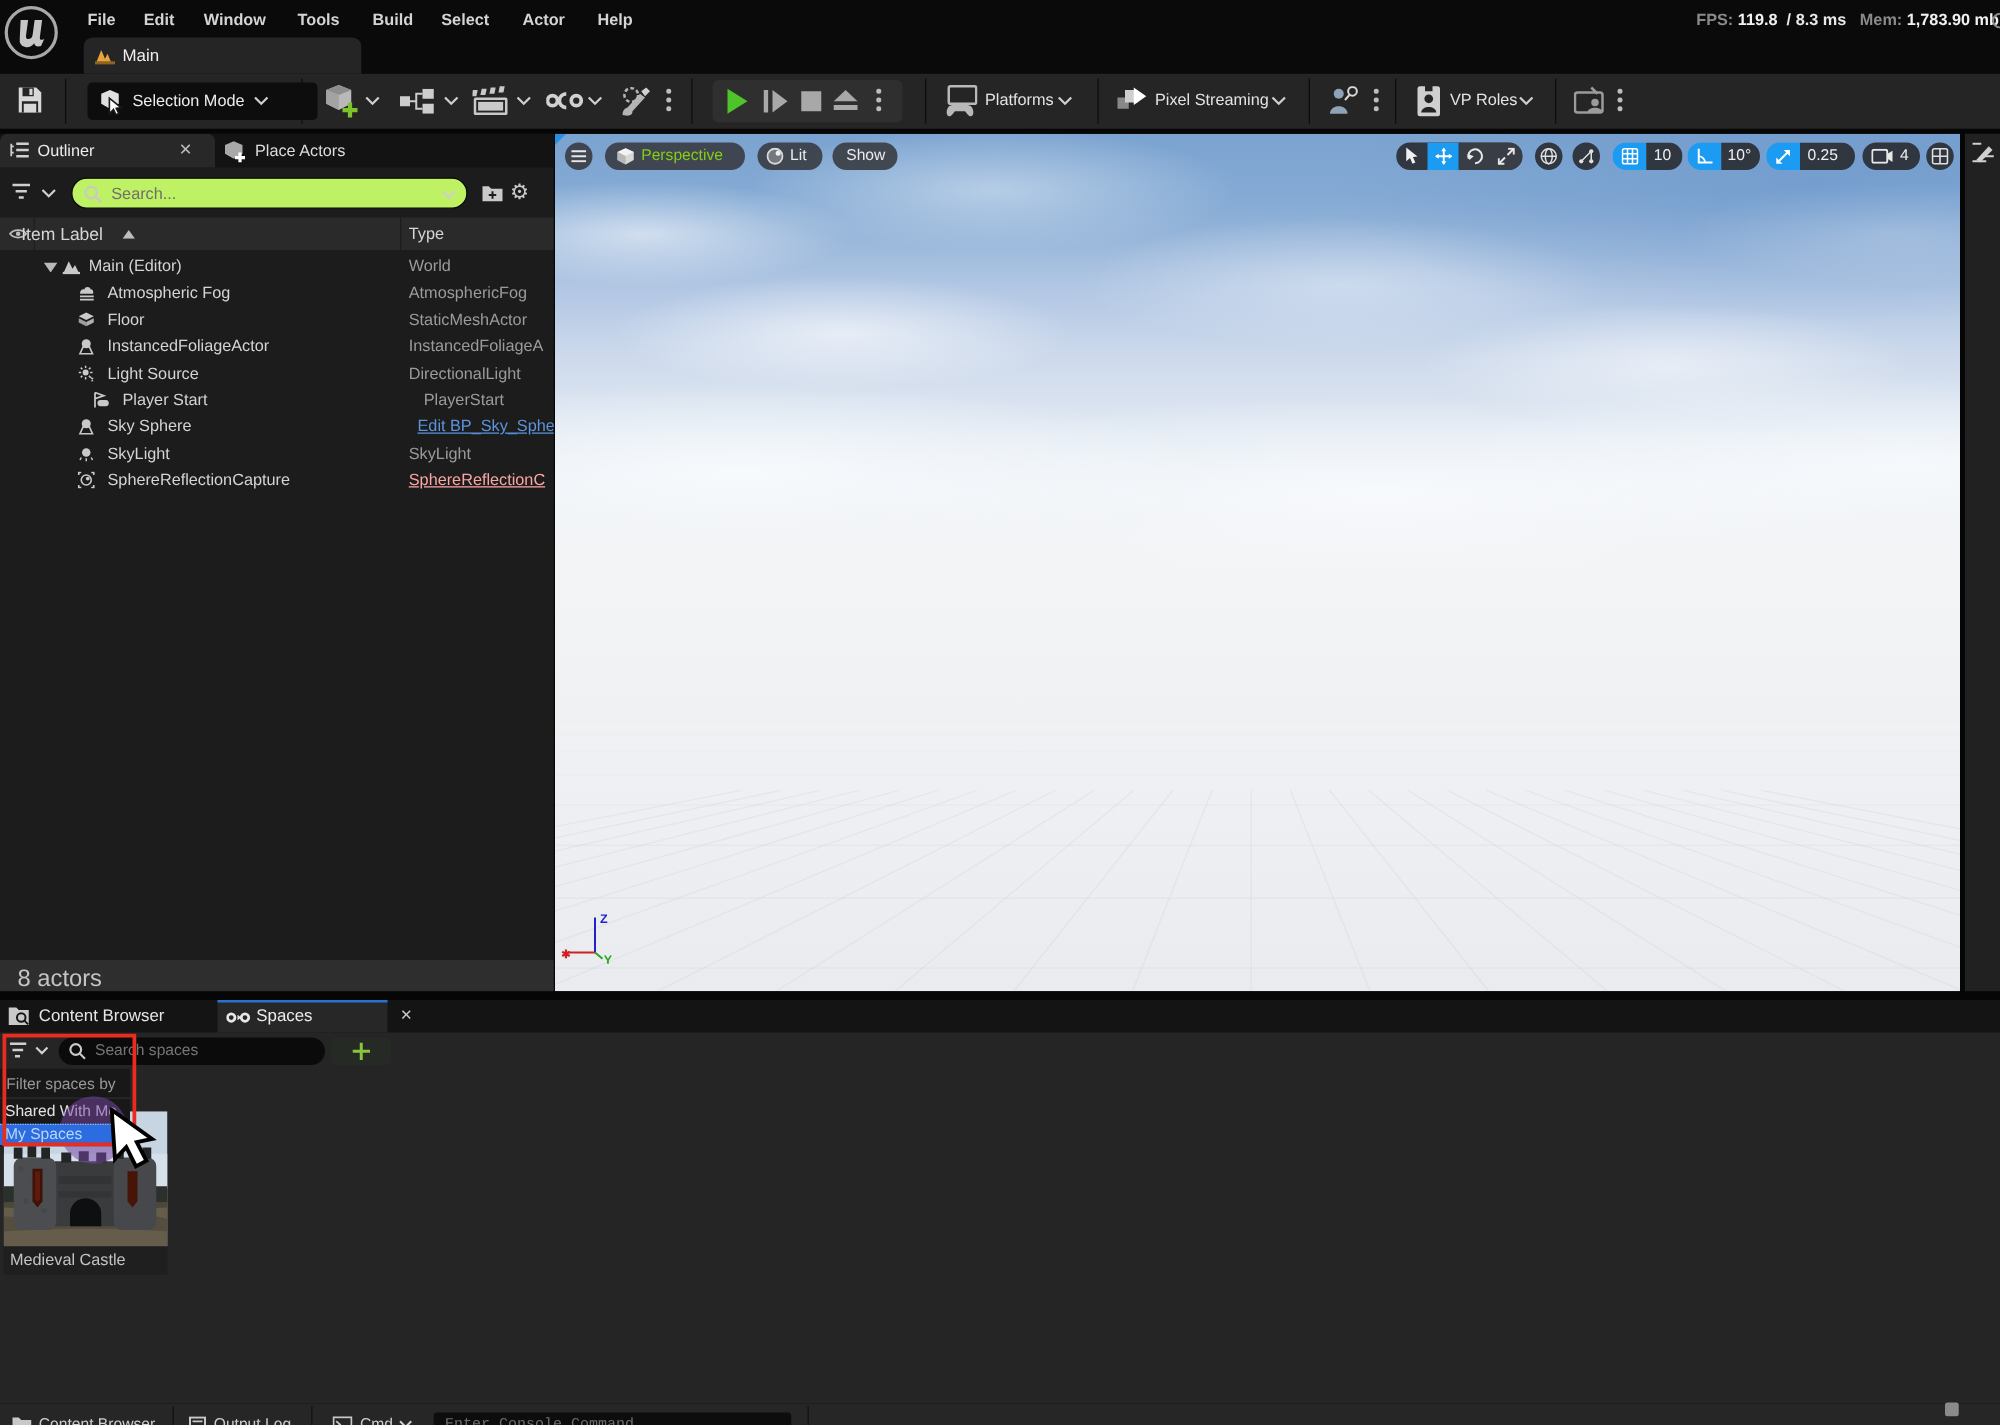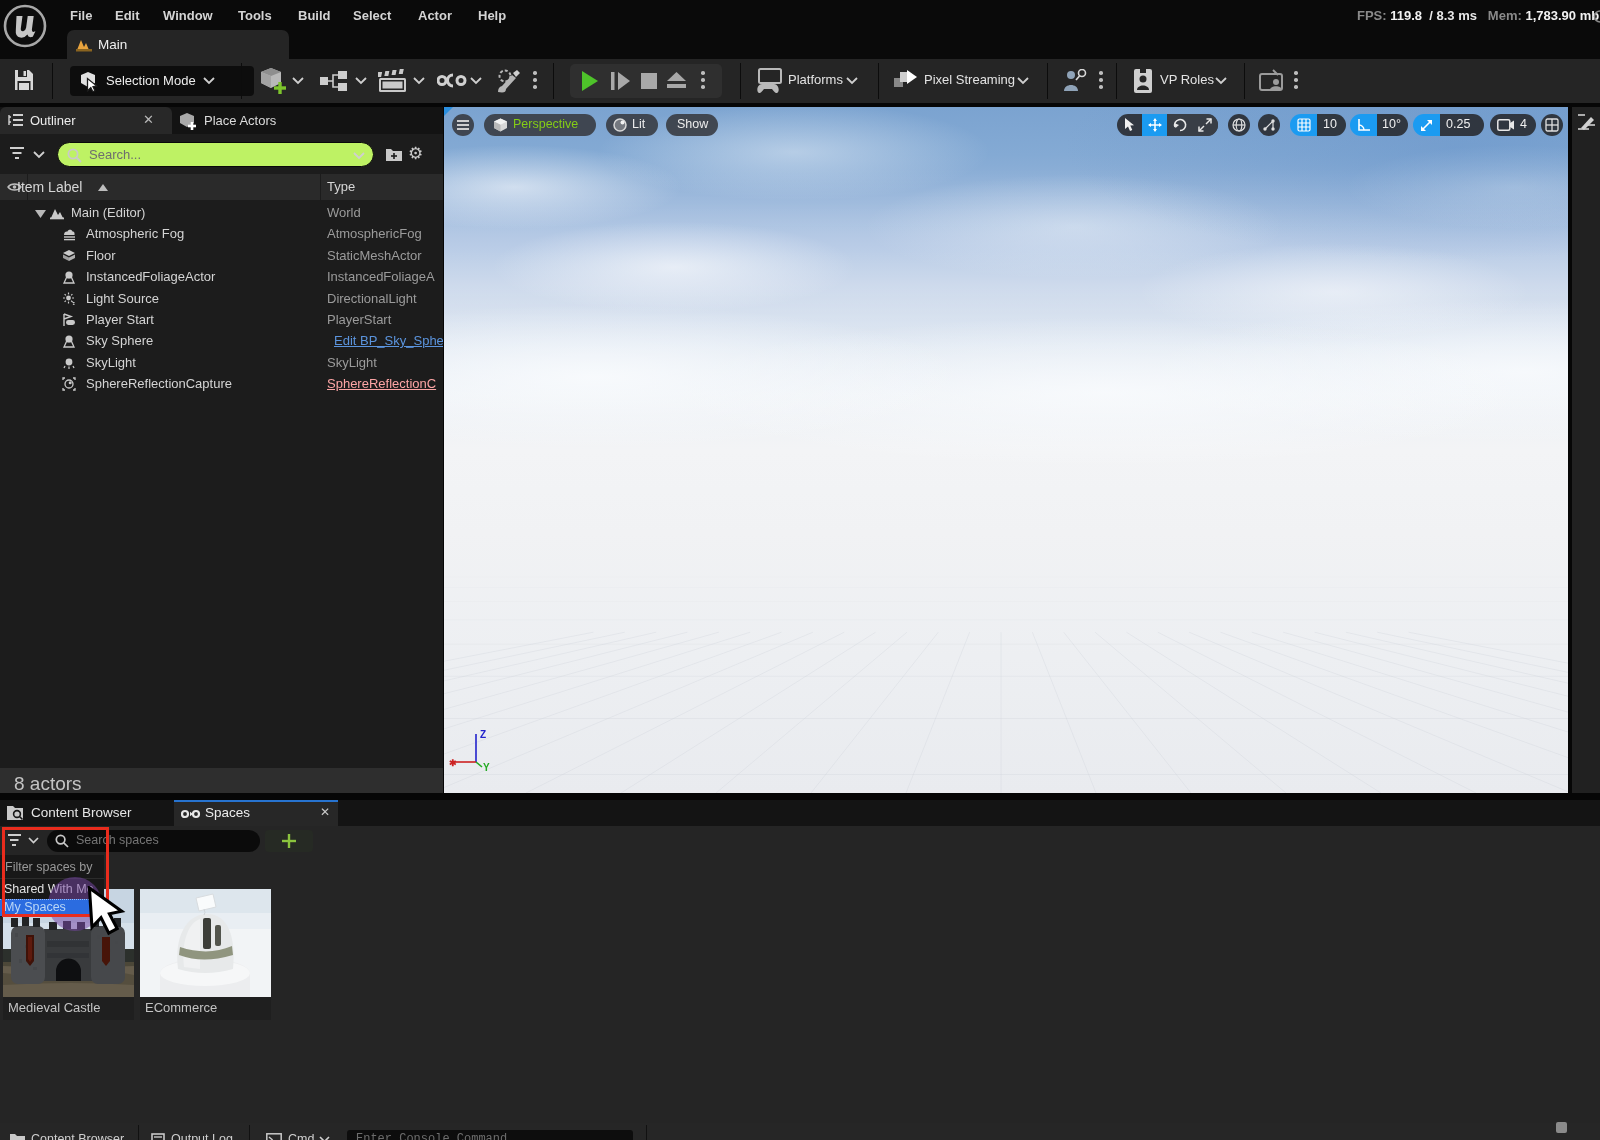--- a/index.html
+++ b/index.html
@@ -319,21 +319,21 @@
               <line x1="2.6" y1="2.1" x2="3.9" y2="3.4"></line>
               <line x1="9.1" y1="8.6" x2="10.4" y2="9.9"></line>
               <line x1="2.6" y1="9.9" x2="3.9" y2="8.6"></line>
               <line x1="9.1" y1="3.4" x2="10.4" y2="2.1"></line>
             </g>
             <path d="M9 9 L13 13 L10.5 13 L13 10.5 Z" fill="#c9c9c9"></path>
           </svg>
           <span class="abs" style="left:86px;top:2px;font-size:13px;color:#d4d4d4;">Light Source</span>
           <span class="abs" style="left:327px;top:2px;font-size:13px;color:#9b9b9b;">DirectionalLight</span>
         </div>
-        <div class="abs" style="left:0;top:107px;width:404px;height:21px;text-decoration:underline;">
+        <div class="abs" style="left:12px;top:107px;width:404px;height:21px;text-decoration:underline;">
           <svg class="abs" style="left:62px;top:3px;" width="14" height="14" viewBox="0 0 14 14">
             <path d="M2 1 L2 13 M2 1 L9 3.5 L2 6" fill="none" stroke="#c9c9c9" stroke-width="1.4"></path>
             <rect x="4" y="7" width="9" height="5" rx="2.4" fill="#c9c9c9"></rect>
           </svg>
           <span class="abs" style="left:86px;top:2px;font-size:13px;color:#d4d4d4;">Player Start</span>
           <span class="abs" style="left:327px;top:2px;font-size:13px;color:#9b9b9b;">PlayerStart</span>
         </div>
         <div class="abs" style="left:0;top:128.39999999999998px;width:443px;height:21px;">
           <svg class="abs" style="left:62px;top:3px;" width="14" height="14" viewBox="0 0 14 14">
             <circle cx="7" cy="5" r="3.6" fill="#c9c9c9"></circle>
@@ -564,21 +564,21 @@
 
   <div class="abs" id="bottompanel" style="left:0;top:800px;width:1600px;height:323px;background:#252525;">
 
     <div class="abs" style="left:0;top:0;width:1600px;height:26px;background:#141414;"></div>
     <svg class="abs" style="left:6px;top:5px;" width="20" height="17" viewBox="0 0 20 17">
       <path d="M1 1 h6 l2 2 h8 v12 h-16 z" fill="#c9c9c9"></path>
       <circle cx="11" cy="9" r="3.4" fill="none" stroke="#161616" stroke-width="1.6"></circle>
       <line x1="13.5" y1="11.5" x2="16.5" y2="14.5" stroke="#161616" stroke-width="1.6"></line>
     </svg>
     <span class="abs" style="left:31px;top:5px;font-size:13.5px;color:#e6e6e6;">Content Browser</span>
-    <div class="abs" style="left:174px;top:0;width:164px;height:26px;background:#272727;border-top:2.5px solid #2773cf;">
+    <div class="abs" style="left:174px;top:0;width:136px;height:26px;background:#272727;border-top:2.5px solid #2773cf;">
       <svg class="abs" style="left:7px;top:7px;" width="20" height="10" viewBox="0 0 20 10">
         <circle cx="4" cy="5" r="3" fill="none" stroke="#e8e8e8" stroke-width="2.2"></circle>
         <circle cx="15" cy="5" r="3" fill="none" stroke="#e8e8e8" stroke-width="2.2"></circle>
         <path d="M12 5 L9 2.8 L9 7.2 Z" fill="#e8e8e8"></path>
       </svg>
       <span class="abs" style="left:31px;top:3px;font-size:13.5px;color:#ececec;">Spaces</span>
       <span class="abs" style="left:146px;top:3px;font-size:12px;color:#c9c9c9;">✕</span>
     </div>
 
     <svg class="abs" style="left:7px;top:33px;" width="18" height="15" viewBox="0 0 18 15">
@@ -641,37 +641,20 @@
             <rect x="104" y="60" width="4" height="3"></rect>
             <rect x="98" y="76" width="3" height="4"></rect>
             <rect x="112" y="52" width="3" height="3"></rect>
         </g>
         <path d="M23 46 h8 v26 l-4 5 l-4 -5 Z" fill="#3f1208"></path>
         <path d="M25 48 h4 v22 l-2 3 l-2 -3 Z" fill="#5e1a0d"></path>
         <path d="M99 48 h8 v24 l-4 5 l-4 -5 Z" fill="#471408"></path>
       </svg>
       <span class="abs" style="left:5px;top:111px;font-size:13px;color:#c3c3c3;">Medieval Castle</span>
     </div>
-    <div class="abs" style="left:140px;top:89px;width:131px;height:131px;background:#1f1f1f;">
-      <svg class="abs" style="left:0;top:0;" width="131" height="108" viewBox="0 0 131 108">
-        <rect width="131" height="108" fill="#f2f4f6"></rect>
-        <rect y="0" width="131" height="24" fill="#dde6ed"></rect>
-        <rect y="24" width="131" height="16" fill="#e9eef3"></rect>
-        <path d="M20 108 L20 84 A45 14 0 0 1 110 84 L110 108 Z" fill="#ecedef"></path>
-        <ellipse cx="65" cy="84" rx="45" ry="13" fill="#f6f7f8"></ellipse>
-        <path d="M38 80 C34 48 46 26 66 25 C88 24 96 48 93 80 Q65 88 38 80 Z" fill="#e7e9ea"></path>
-        <path d="M44 78 C41 54 48 34 60 30 L60 80 Z" fill="#f0f1f2"></path>
-        <path d="M40 58 C58 64 76 64 92 57 L93 66 C72 72 56 72 39 66 Z" fill="#90957f"></path>
-        <rect x="63" y="29" width="8" height="31" rx="2" fill="#3b3d38"></rect>
-        <rect x="75" y="36" width="6" height="21" rx="2" fill="#53554d"></rect>
-        <path d="M56 9 l17 -4 l3 13 l-17 4 Z" fill="#f9fbfc" stroke="#d8dcdf" stroke-width="1"></path>
-        <path d="M64 20 Q66 24 64 26" stroke="#cfd4d8" fill="none"></path>
-      </svg>
-      <span class="abs" style="left:5px;top:111px;font-size:13px;color:#c3c3c3;">ECommerce</span>
-    </div>
 
     <div class="abs" style="left:0;top:55px;width:104px;height:62px;background:#181818;">
       <span class="abs" style="left:5px;top:5px;font-size:12.5px;color:#989898;">Filter spaces by</span>
       <div class="abs" style="left:0;top:23px;width:104px;height:1px;background:#2c2c2c;"></div>
       <span class="abs" style="left:4px;top:27px;font-size:12.5px;color:#e2e2e2;">Shared With Me</span>
     </div>
     <div class="abs" style="left:48px;top:77px;width:54px;height:54px;border-radius:50%;background:rgba(118,70,165,0.52);"></div>
     <div class="abs" style="left:0;top:99px;width:101px;height:17px;background:#2b6ce0;border-top:1px dotted rgba(255,255,255,0.55);">
       <span class="abs" style="left:4px;top:0px;font-size:12.5px;color:#b9d6f6;">My Spaces</span>
     </div>

